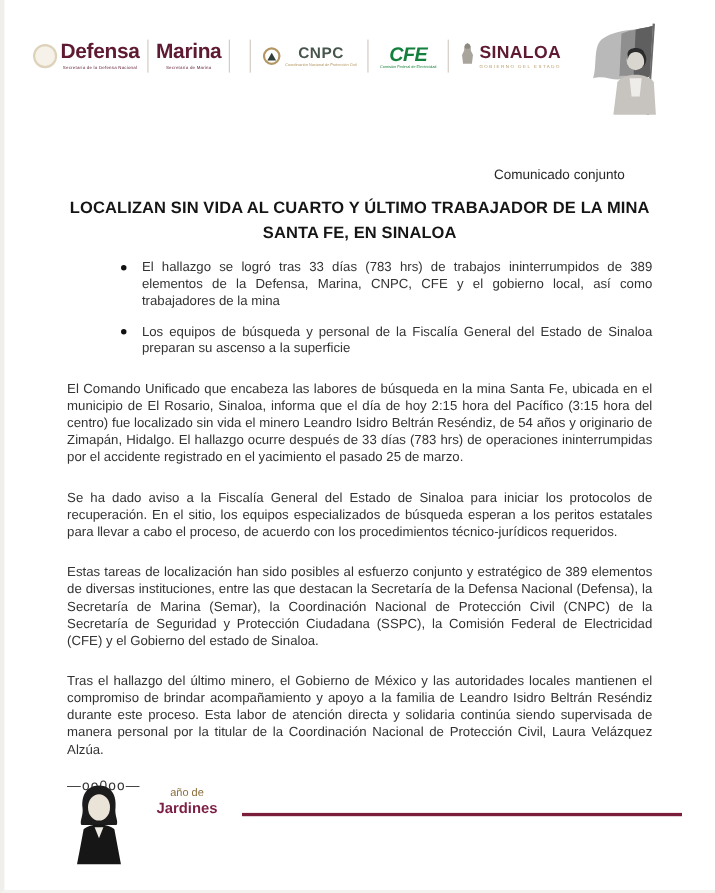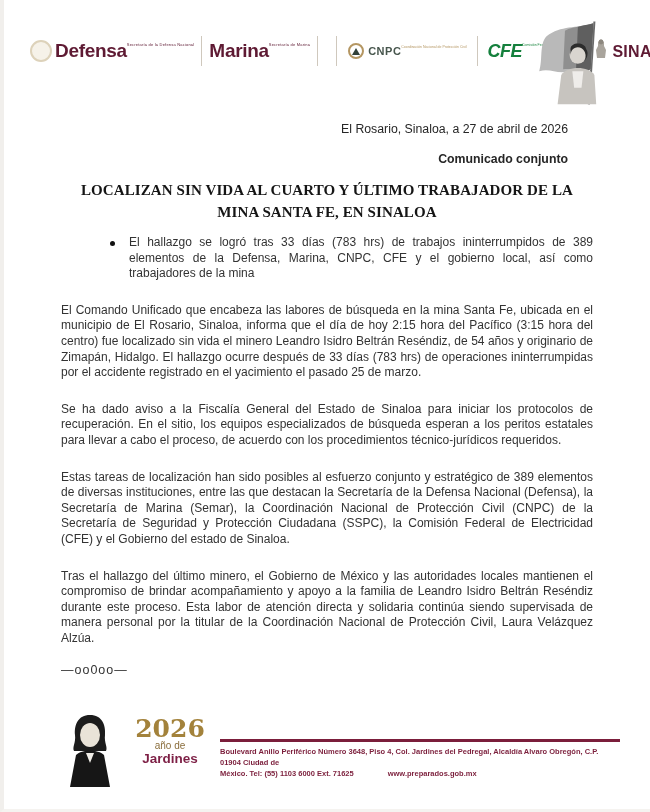--- a/index.html
+++ b/index.html
@@ -15,51 +15,51 @@
     position:absolute; inset:0;
     background:#ffffff;
     border-left:4px solid #f1efec;
     border-bottom:3px solid #f5f3f0;
   }
 
   
   .header { position:absolute; top:36px; left:26px; width:492px; display:flex; align-items:center; }
   .logo-divider { width:1px; height:30px; background:#cfc8bd; margin:0 7px; flex:none; }
   .gov-logo { display:flex; align-items:center; flex:none; }
-  .gov-logo .stack { display:flex; flex-direction:row; align-items:flex-start; }
+  .gov-logo .stack { display:flex; flex-direction:column; align-items:center; }
   .wordmark { font-weight:bold; color:#5e1a33; font-size:19px; letter-spacing:-0.3px; line-height:20px; }
   .sublabel { font-size:4px; color:#5e1a33; white-space:nowrap; letter-spacing:0.2px; margin-top:1px; }
   .seal {
     width:22px; height:22px; border-radius:50%;
     background:#f6f2e9; border:2px solid #ddd2ba; margin-right:3px; flex:none;
   }
   .cnpc-ring {
     width:16px; height:16px; border-radius:50%;
     border:2px solid #b49662; background:#fff;
     display:flex; align-items:center; justify-content:center;
     margin-right:4px; flex:none;
   }
   .cnpc-tri { width:0; height:0; border-left:4px solid transparent; border-right:4px solid transparent; border-bottom:7px solid #31413a; }
-  .cnpc-word { font-weight:bold; font-size:11px; color:#47564d; letter-spacing:0.5px; line-height:15px; }
+  .cnpc-word { font-weight:bold; font-size:14px; color:#47564d; letter-spacing:0.5px; line-height:15px; }
   .cnpc-sub { font-size:3.5px; color:#b49662; white-space:nowrap; margin-top:1px; }
   .cfe-word { font-weight:bold; font-style:italic; font-size:18px; color:#15803d; line-height:18px; letter-spacing:-0.5px; }
   .cfe-sub { font-size:3.5px; color:#1d8741; white-space:nowrap; margin-top:1px; }
   .sin-word { font-weight:bold; font-size:16px; color:#5e1a33; letter-spacing:0.3px; line-height:17px; }
   .sin-sub { font-size:4px; color:#b49662; letter-spacing:1.4px; white-space:nowrap; margin-top:1px; }
   .sin-emblem { margin-right:4px; flex:none; }
 
   .flag-art { position:absolute; top:16px; right:28px; width:92px; height:92px; }
 
   
   .dateline { position:absolute; top:122px; right:82px; font-size:12.3px; color:#262626; }
-  .kicker   { position:absolute; top:152px; right:82px; font-size:12.3px; color:#262626;font-weight:bold; }
+  .kicker   { position:absolute; top:152px; right:82px; font-size:12.3px; color:#262626; }
   .doc-title {
     position:absolute; top:179px; left:58px; right:58px;
     text-align:center; font-weight:bold; font-size:15px; line-height:22px;
-    color:#151515; letter-spacing:0.1px;font-family:Liberation Serif, serif;
+    color:#151515; letter-spacing:0.1px;
   }
 
   
   .content { position:absolute; top:235px; left:57px; right:57px; }
   ul.bullets { list-style:none; padding-left:46px; margin-bottom:12px; }
   ul.bullets li {
     position:relative; padding-left:22px;
     font-size:12px; line-height:15.6px; text-align:justify;
     color:#333; margin-bottom:12px;
   }
@@ -156,54 +156,47 @@
       <path d="M69 8 C50 14 34 10 18 22 C10 30 14 48 10 60 C22 56 30 64 42 60 C54 56 60 64 66 58 Z" fill="#b9b9b9"></path>
       <path d="M69 8 C58 12 48 11 38 16 L36 58 C46 56 56 62 66 58 Z" fill="#8f8f8f"></path>
       <path d="M69 8 C63 10 58 10 52 12 L50 59 C56 58 61 61 66 58 Z" fill="#5f5f5f"></path>
       <ellipse cx="52" cy="42" rx="9" ry="10" fill="#d9d5cf"></ellipse>
       <path d="M44 36 C44 28 60 28 61 36 C64 40 62 46 60 48 C62 40 58 34 52 34 C47 34 44 38 44 44 Z" fill="#2c2c2c"></path>
       <path d="M34 64 C40 54 64 54 70 64 L72 96 L30 96 Z" fill="#c7c4bf"></path>
       <path d="M46 60 L58 60 L56 78 L48 78 Z" fill="#efedea"></path>
     </svg>
   </div>
 
-  <div class="dateline">El Rosario, Sinaloa, a 27  de abril de 2026</div>
   <div class="kicker">Comunicado conjunto</div>
   <h1 class="doc-title">LOCALIZAN SIN VIDA AL CUARTO Y ÚLTIMO TRABAJADOR DE LA MINA SANTA FE, EN SINALOA</h1>
 
   <div class="content">
     <ul class="bullets">
       <li>El hallazgo se logró tras 33 días (783 hrs) de trabajos ininterrumpidos de 389 elementos de la Defensa, Marina, CNPC, CFE y el gobierno local, así como trabajadores de la mina</li>
+      <li>Los equipos de búsqueda y personal de la Fiscalía General del Estado de Sinaloa preparan su ascenso a la superficie</li>
     </ul>
     <p>El Comando Unificado que encabeza las labores de búsqueda en la mina Santa Fe, ubicada en el municipio de El Rosario, Sinaloa, informa que el día de hoy 2:15 hora del Pacífico (3:15 hora del centro) fue localizado sin vida el minero Leandro Isidro Beltrán Reséndiz, de 54 años y originario de Zimapán, Hidalgo. El hallazgo ocurre después de 33 días (783 hrs) de operaciones ininterrumpidas por el accidente registrado en el yacimiento el pasado 25 de marzo.</p>
     <p>Se ha dado aviso a la Fiscalía General del Estado de Sinaloa para iniciar los protocolos de recuperación. En el sitio, los equipos especializados de búsqueda esperan a los peritos estatales para llevar a cabo el proceso, de acuerdo con los procedimientos técnico-jurídicos requeridos.</p>
     <p>Estas tareas de localización han sido posibles al esfuerzo conjunto y estratégico de 389 elementos de diversas instituciones, entre las que destacan la Secretaría de la Defensa Nacional (Defensa), la Secretaría de Marina (Semar), la Coordinación Nacional de Protección Civil (CNPC) de la Secretaría de Seguridad y Protección Ciudadana (SSPC), la Comisión Federal de Electricidad (CFE) y el Gobierno del estado de Sinaloa.</p>
     <p>Tras el hallazgo del último minero, el Gobierno de México y las autoridades locales mantienen el compromiso de brindar acompañamiento y apoyo a la familia de Leandro Isidro Beltrán Reséndiz durante este proceso. Esta labor de atención directa y solidaria continúa siendo supervisada de manera personal por la titular de la Coordinación Nacional de Protección Civil, Laura Velázquez Alzúa.</p>
     <div class="separator">—oo0oo—</div>
   </div>
 
   <div class="footer">
     <div class="portrait">
       <svg width="52" height="76" viewBox="0 0 52 76">
         <path d="M26 4 C14 4 10 14 11 24 C12 32 8 36 10 40 L42 40 C44 36 40 32 41 24 C42 14 38 4 26 4 Z" fill="#1c1c1c"></path>
         <ellipse cx="26" cy="24" rx="10" ry="12" fill="#e9e3d8"></ellipse>
         <path d="M16 18 C18 10 34 10 36 18 C34 14 30 12 26 12 C22 12 18 14 16 18 Z" fill="#1c1c1c"></path>
         <path d="M12 44 C18 38 34 38 40 44 L46 76 L6 76 Z" fill="#161616"></path>
         <path d="M22 42 L30 42 L26 52 Z" fill="#efece6"></path>
       </svg>
     </div>
     <div class="maza">
-      <div class="y2026">2026</div>
       <div class="anode">año de</div>
       <div class="marg">Jardines</div>
     </div>
     <div class="footer-right">
       <div class="footer-rule"></div>
-      <div class="address">
-        <div class="row1">Boulevard Anillo Periférico Número 3648, Piso 4, Col. Jardines del Pedregal, Alcaldía Alvaro Obregón, C.P. 01904 Ciudad de</div>
-        <div class="row2">
-          <span>México. Tel: (55) 1103 6000  Ext. 71625</span><span>www.preparados.gob.mx</span>
-        </div>
-      </div>
     </div>
   </div>
 
 </div>
 
 </body></html>

